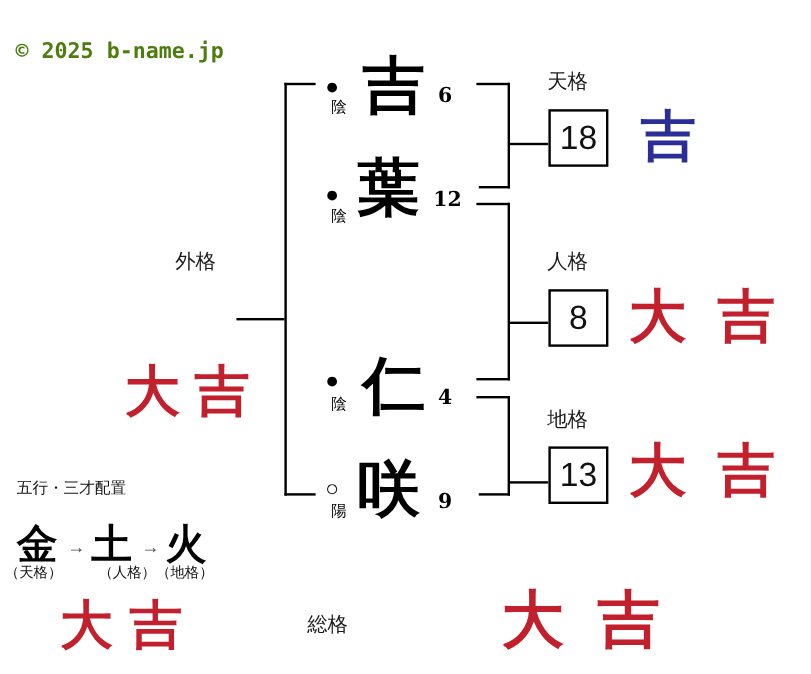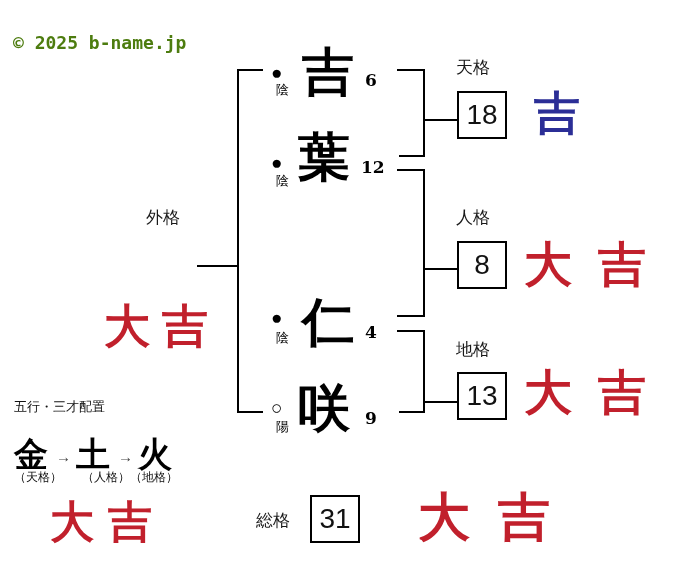--- a/index.html
+++ b/index.html
@@ -105,25 +105,22 @@
   <div class="abs result red" style="left:524px;top:368px;font-size:48px;letter-spacing:26px;">大吉</div>
 
   <div class="abs gogyo-title" style="left:14px;top:400px;">五行・三才配置</div>
 
   <div class="abs element-char" style="left:14px;top:437px;">金</div>
   <div class="abs element-arrow" style="left:56px;top:449px;">→</div>
   <div class="abs element-char" style="left:76px;top:437px;">土</div>
   <div class="abs element-arrow" style="left:118px;top:449px;">→</div>
   <div class="abs element-char" style="left:138px;top:437px;">火</div>
 
-  <div class="abs element-paren" style="left:4px;top:471px;margin-left:10px;">（天格）</div>
+  <div class="abs element-paren" style="left:4px;top:471px;">（天格）</div>
   <div class="abs element-paren" style="left:66px;top:471px;margin-left:16px;">（人格）</div>
   <div class="abs element-paren" style="left:130px;top:471px;">（地格）</div>
 
   <div class="abs result red" style="left:50px;top:500px;font-size:44px;letter-spacing:14px;">大吉</div>
 
   <div class="abs kaku-label" style="left:256px;top:512px;">総格</div>
-  <div class="kaku-box" style="left:310px;top:495px;">
-    <span>31</span>
-  </div>
   <div class="abs result red" style="left:418px;top:491px;font-size:52px;letter-spacing:28px;">大吉</div>
 
 </div>
 
 </body></html>

